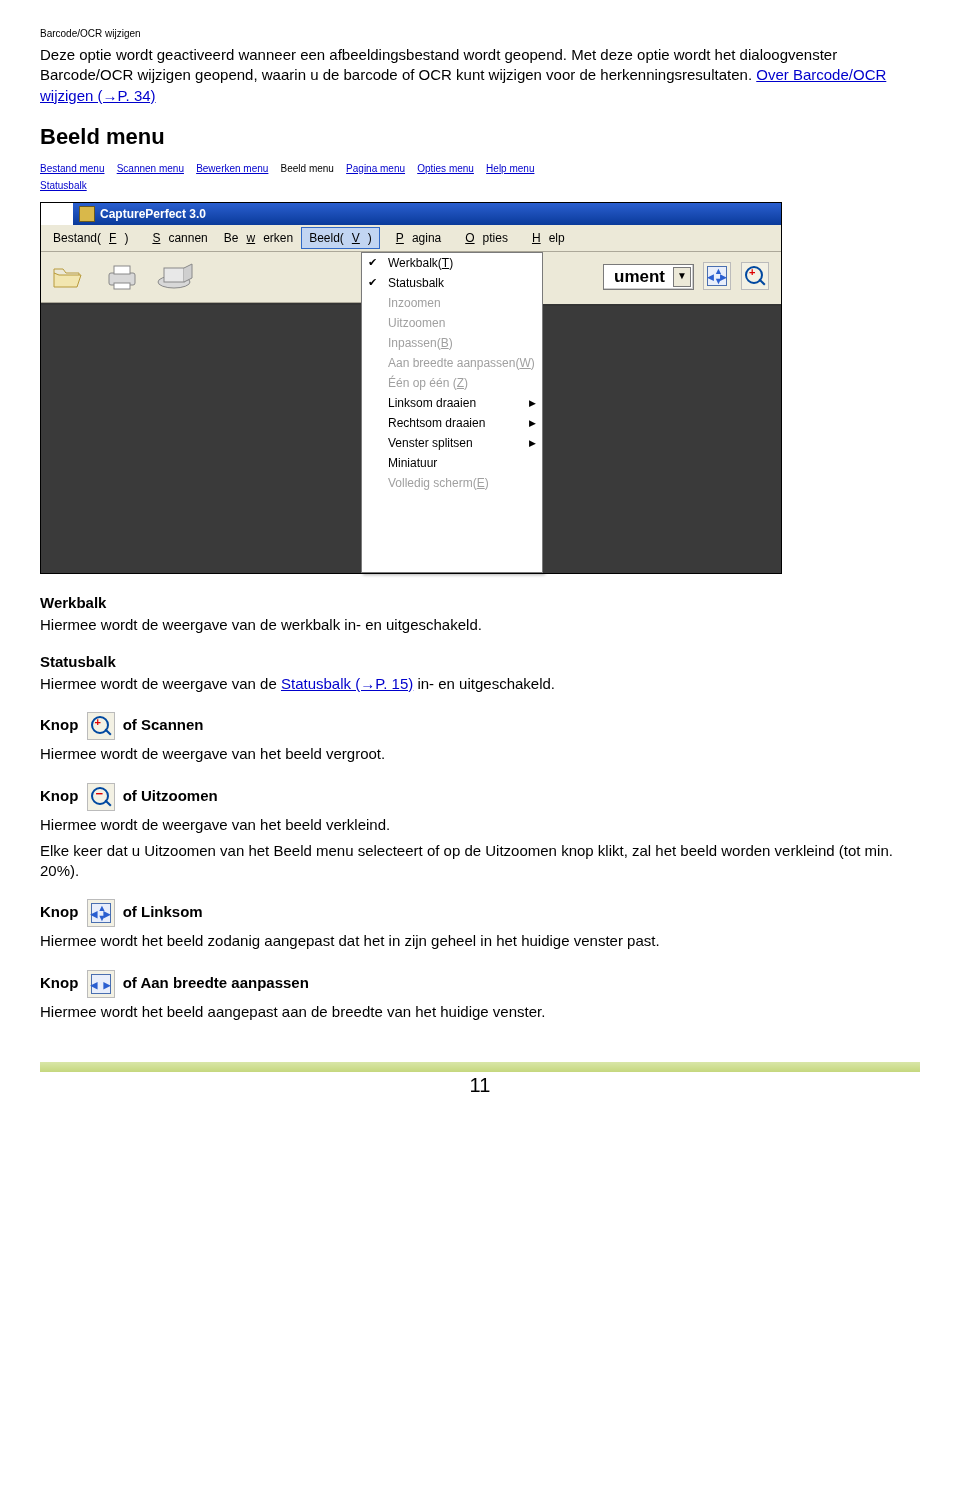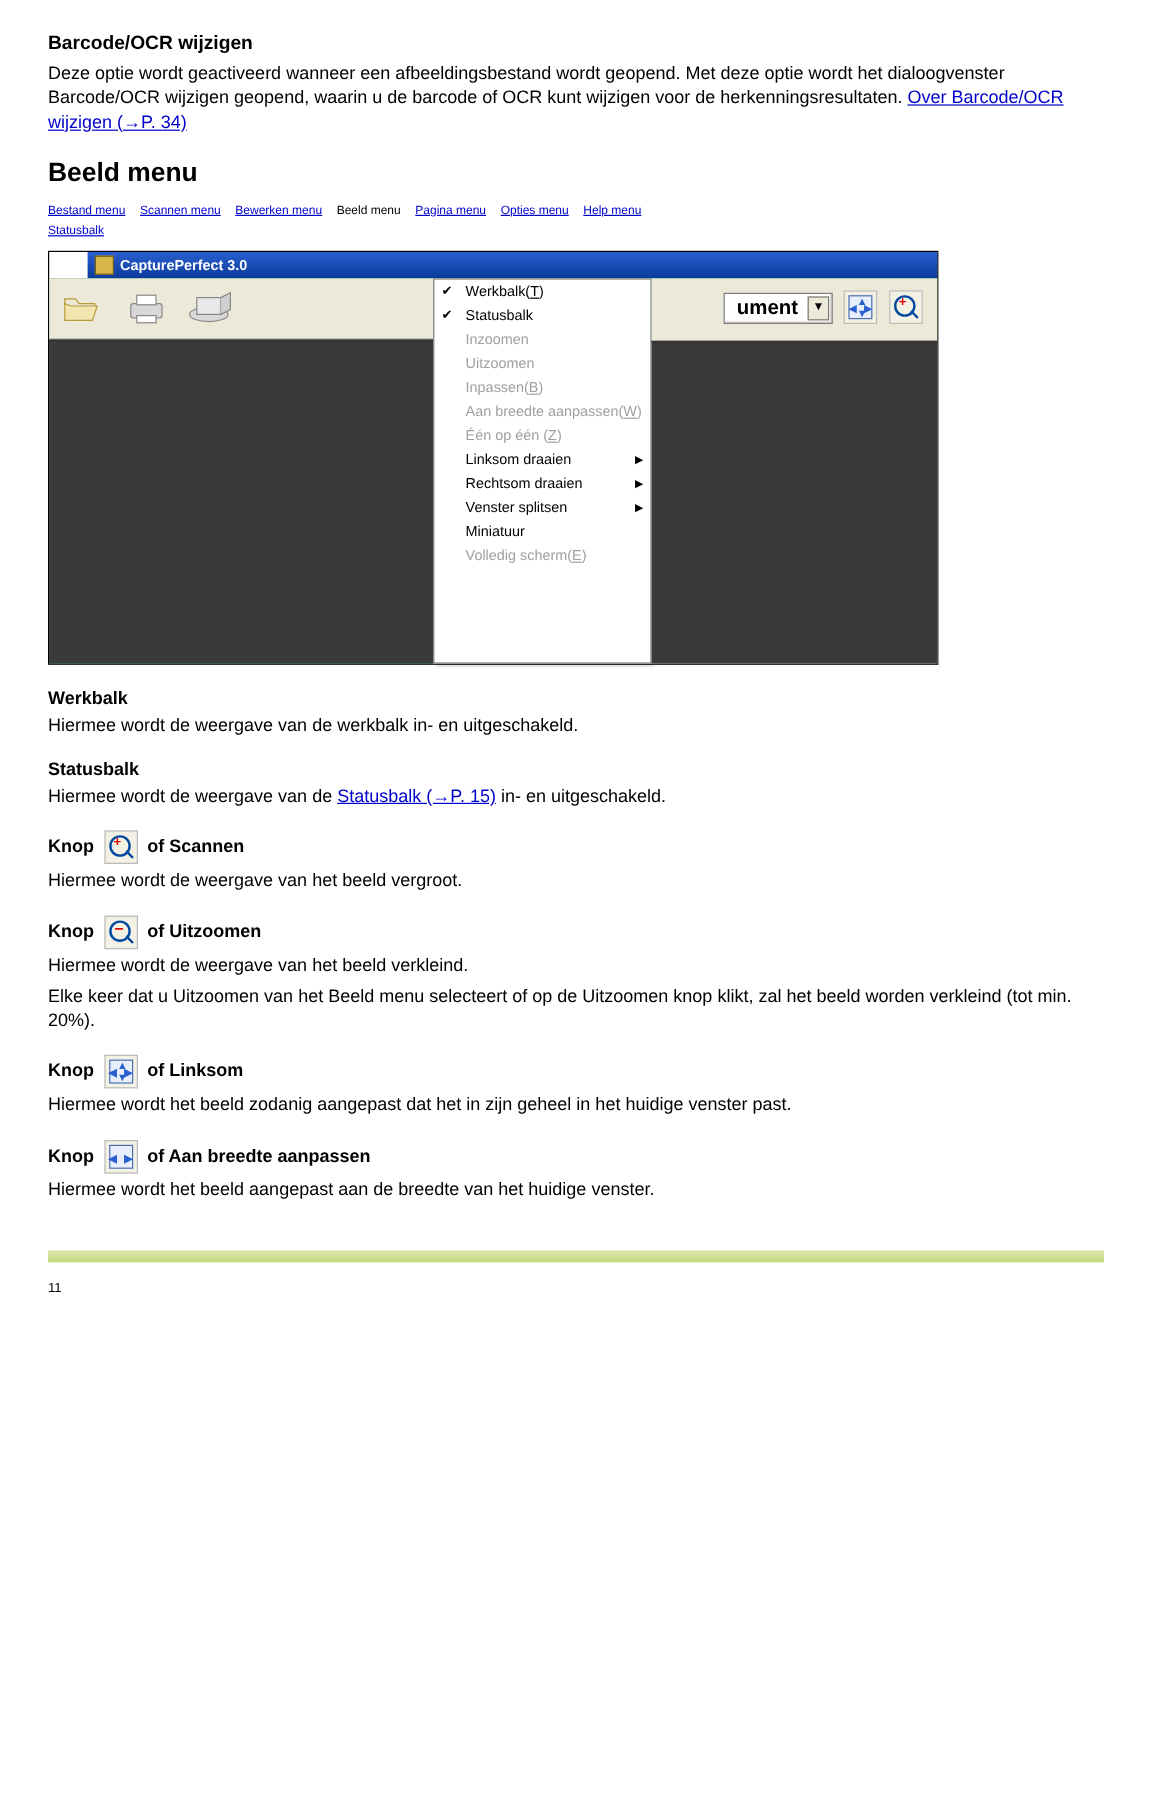--- a/index.html
+++ b/index.html
@@ -1,31 +1,31 @@
 <!DOCTYPE html>
 <html><head>
 <meta charset="utf-8">
 <style>
 body { font-family: Arial, sans-serif; font-size: 15px; color: #000; margin: 0; padding: 28px 40px 30px 40px; background: #fff; width: 880px; }
-h3.section-title { font-size: 16px; font-weight: bold; margin: 0 0 6px 0; }
+h3.section-title { font-size: 10px; font-weight: normal; margin: 0 0 6px 0; }
 p { margin: 0 0 6px 0; line-height: 1.35; }
 a.link { color: #0000cc; text-decoration: underline; }
 h2.big { font-size: 22px; font-weight: bold; color: #000; margin: 18px 0 8px 0; }
 .nav-line { margin-bottom: 10px; }
 .nav-line a, .nav-line span { font-size: 10px; margin-right: 8px; }
 .nav-line .plain { color: #000; }
 .screenshot { margin: 4px 0 20px 0; }
 .win { width: 740px; border: 1px solid #000; font-family: Tahoma, Arial, sans-serif; font-size: 12px; }
 .titlebar { background: linear-gradient(#2a5fd0,#0a3a9a); color: #fff; font-weight: bold; padding: 3px 6px; display: flex; align-items: center; gap: 5px; margin-left: 32px; }
 .tb-icon { width: 14px; height: 14px; background: #d9b84a; border: 1px solid #6b5a20; }
 .menubar { background: #ece9d8; padding: 2px 4px; border-bottom: 1px solid #aca899; }
 .menubar span { display: inline-block; padding: 2px 8px; }
 .menubar span.active { background: #c2d5f2; border: 1px solid #3169c6; padding: 1px 7px; }
 .u { text-decoration: underline; }
-.content-row { display: flex; background: #15803d; }
+.content-row { display: flex; background: #d946ef; }
 .toolbar-area { width: 320px; }
 .toolbar { background: #ece9d8; padding: 4px 6px; display: flex; gap: 12px; border-bottom: 1px solid #aca899; height: 42px; align-items: center; }
 .tool-btn { width: 42px; height: 38px; display: flex; align-items: center; justify-content: center; }
 .dark-area { background: #3a3a3a; height: 268px; border-top: 2px inset #888; }
 .dropdown-menu { background: #fff; border: 1px solid #7a7a7a; width: 180px; box-shadow: 2px 2px 3px rgba(0,0,0,0.3); }
 .dropdown-menu .mi { padding: 3px 8px 3px 26px; color: #000; position: relative; white-space: nowrap; }
 .dropdown-menu .mi.disabled { color: #a0a0a0; }
 .dropdown-menu .mi.hassub::after { content: "▶"; position: absolute; right: 6px; font-size: 9px; top: 5px; }
 .dropdown-menu .mi.checked::before { content: "✔"; position: absolute; left: 6px; font-size: 11px; }
 .right-area { flex: 1; background: #ece9d8; position: relative; }
@@ -37,21 +37,21 @@
 .entry { margin: 18px 0; }
 .entry-title { font-weight: bold; font-size: 15px; margin-bottom: 4px; }
 .inline-icon { display: inline-block; width: 26px; height: 26px; vertical-align: middle; background: #f3f1e4; border: 1px solid #bbb; position: relative; margin: 0 4px; }
 .zoomglass { position: absolute; width: 14px; height: 14px; border: 2px solid #0048a0; border-radius: 50%; top: 3px; left: 3px; }
 .zoomglass::after { content: ""; position: absolute; width: 8px; height: 2px; background: #0048a0; transform: rotate(45deg); top: 13px; left: 11px; }
 .zoomglass .plus { position: absolute; color: #d00; font-weight: bold; font-size: 11px; top: -2px; left: 2px; }
 .zoomglass .minus { position: absolute; color: #d00; font-weight: bold; font-size: 13px; top: -3px; left: 3px; }
 .fit-icon { position: absolute; inset: 3px; border: 1px solid #4a6fb0; background: #e8eefb; }
 .fit-icon .arr { position: absolute; font-size: 9px; color: #2a5fd0; }
 .footer-bar { margin-top: 40px; height: 10px; background: linear-gradient(#d9e6a8,#c5d77e); }
-.page-num { text-align: left; font-size: 11px; margin-top: 16px; }
+.page-num { text-align: center; font-size: 20px; margin-top: 2px; }
 svg { display: block; }
 </style>
 </head>
 <body>
 
 <h3 class="section-title">Barcode/OCR wijzigen</h3>
 <p><span>Deze optie wordt geactiveerd wanneer een afbeeldingsbestand wordt geopend. Met deze optie wordt het dialoogvenster Barcode/OCR wijzigen geopend, waarin u de barcode of OCR kunt wijzigen voor de herkenningsresultaten. </span><a class="link">Over Barcode/OCR wijzigen (→P. 34)</a></p>
 
 <h2 class="big">Beeld menu</h2>
 
@@ -66,20 +66,21 @@
   <br>
   <a class="link">Statusbalk</a>
 </div>
 
 <div class="screenshot">
   <div class="win">
     <div class="titlebar">
       <span class="tb-icon"></span>
       <span>CapturePerfect 3.0</span>
     </div>
+    <div class="menubar" id="menubar"><span>Bestand(<span class="u">F</span>)</span><span><span class="u">S</span>cannen</span><span>Be<span class="u">w</span>erken</span><span class="active">Beeld(<span class="u">V</span>)</span><span><span class="u">P</span>agina</span><span><span class="u">O</span>pties</span><span><span class="u">H</span>elp</span></div>
     <div class="content-row">
       <div class="toolbar-area">
         <div class="toolbar">
           <div class="tool-btn">
               <svg width="34" height="28">
                 <path d="M3 10 L3 24 L26 24 L30 12 L8 12 Z" fill="#f2e6b0" stroke="#b89a3a"></path>
                 <path d="M3 10 L3 6 L12 6 L15 10 L28 10 L28 12" fill="none" stroke="#b89a3a"></path>
               </svg>
             </div>
           <div class="tool-btn">

